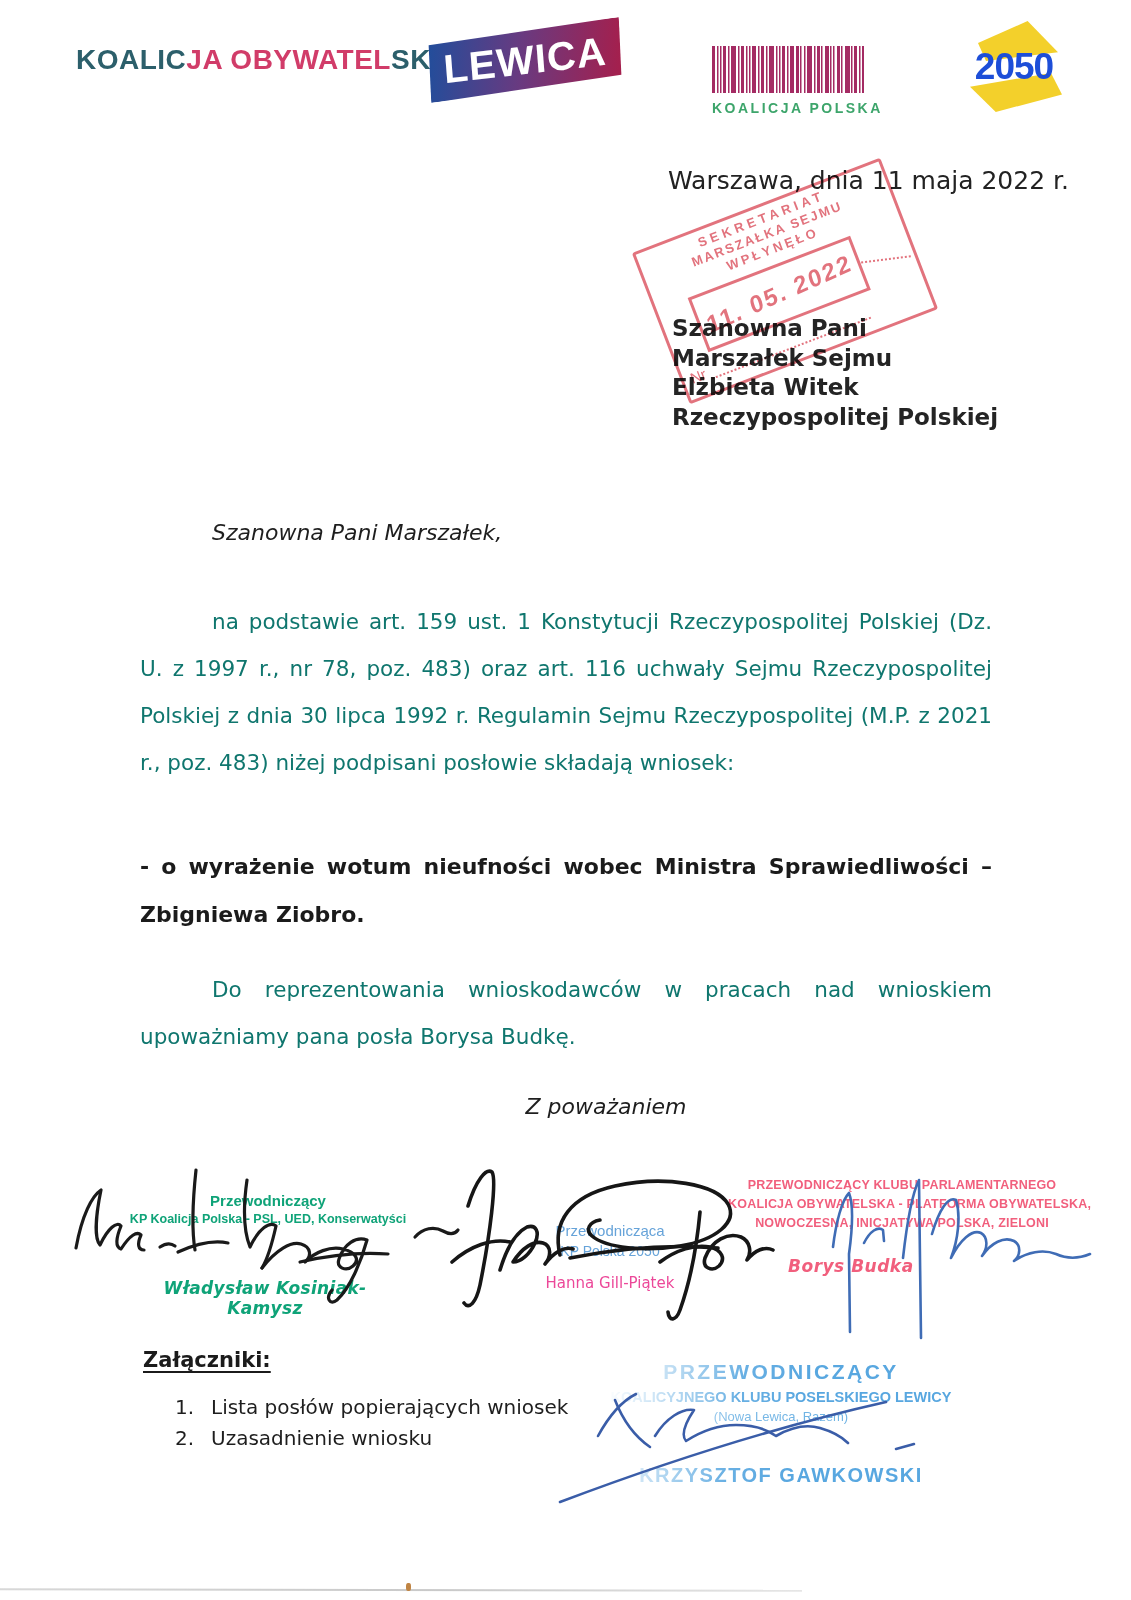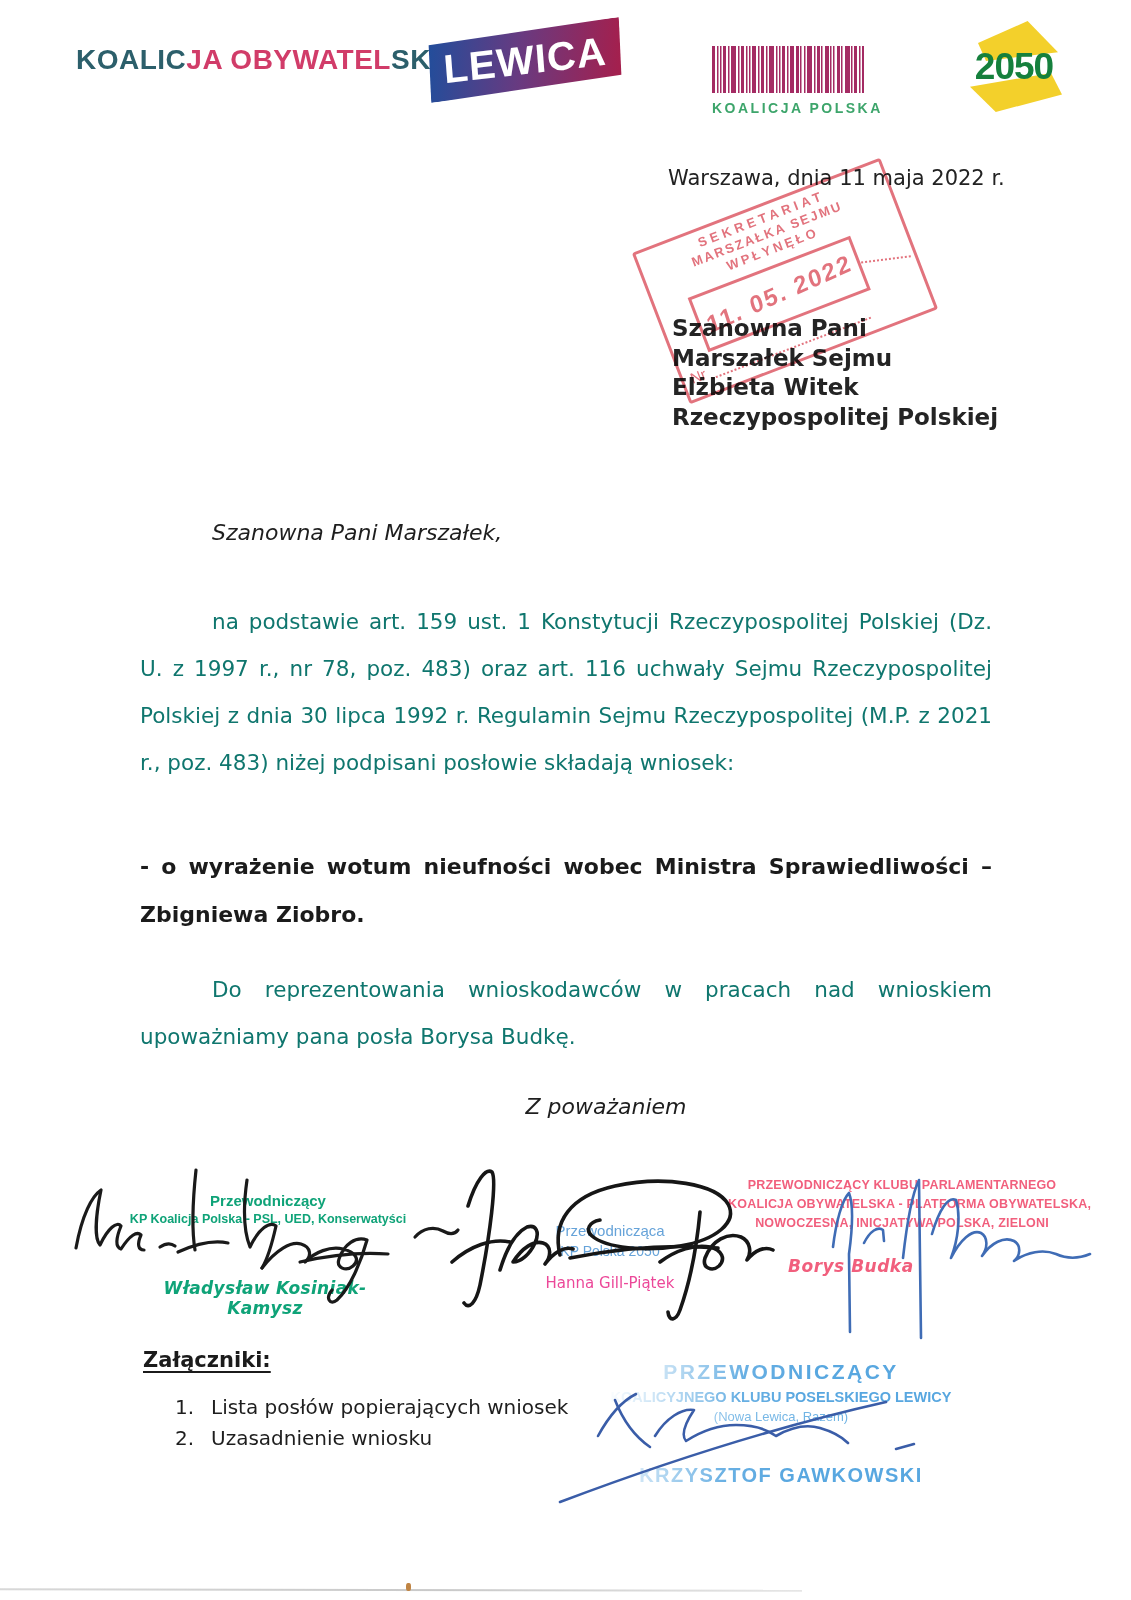--- a/index.html
+++ b/index.html
@@ -23,23 +23,23 @@
   .kp-text{margin-top:3px;font-family:"Liberation Sans",sans-serif;font-weight:bold;
     font-size:14px;letter-spacing:2.5px;color:#3da56b;white-space:nowrap;}
   .p2050{position:absolute;left:966px;top:16px;width:96px;height:96px;}
   .p2050 .shape{position:absolute;background:#f3d02b;}
   .p2050-top{left:12px;top:5px;width:80px;height:40px;
     clip-path:polygon(0 55%,62% 0,100% 78%,10% 100%);}
   .p2050-bottom{left:4px;top:57px;width:92px;height:39px;
     clip-path:polygon(0 35%,88% 0,100% 55%,28% 100%);}
   .p2050-text{position:absolute;left:0;right:0;top:30px;text-align:center;z-index:2;
     font-family:"Liberation Sans",sans-serif;font-weight:800;font-size:37px;
-    letter-spacing:-1px;color:#15803d;}
-  
-  .date-line{position:absolute;left:668px;top:166px;font-size:21px;color:#222;}
+    letter-spacing:-1px;color:#1d4ed8;}
+  
+  .date-line{position:absolute;left:668px;top:166px;font-size:25px;color:#222;}
   .addressee{position:absolute;left:672px;top:314px;font-size:23px;font-weight:bold;
     line-height:29.5px;color:#242424;z-index:4;}
   .salutation{position:absolute;left:212px;top:520px;font-size:22px;font-style:italic;}
   .para{position:absolute;left:140px;width:852px;text-align:justify;font-size:21.5px;
     line-height:47px;text-indent:72px;color:#0f766e;}
   .para1{top:598px;} .para2{top:966px;}
   .motion{position:absolute;left:140px;top:843px;width:852px;text-align:justify;
     font-weight:bold;font-size:22px;line-height:48px;color:#1b1b1b;}
   .closing{position:absolute;left:86px;top:1094px;width:1040px;text-align:center;
     font-size:22px;font-style:italic;}

